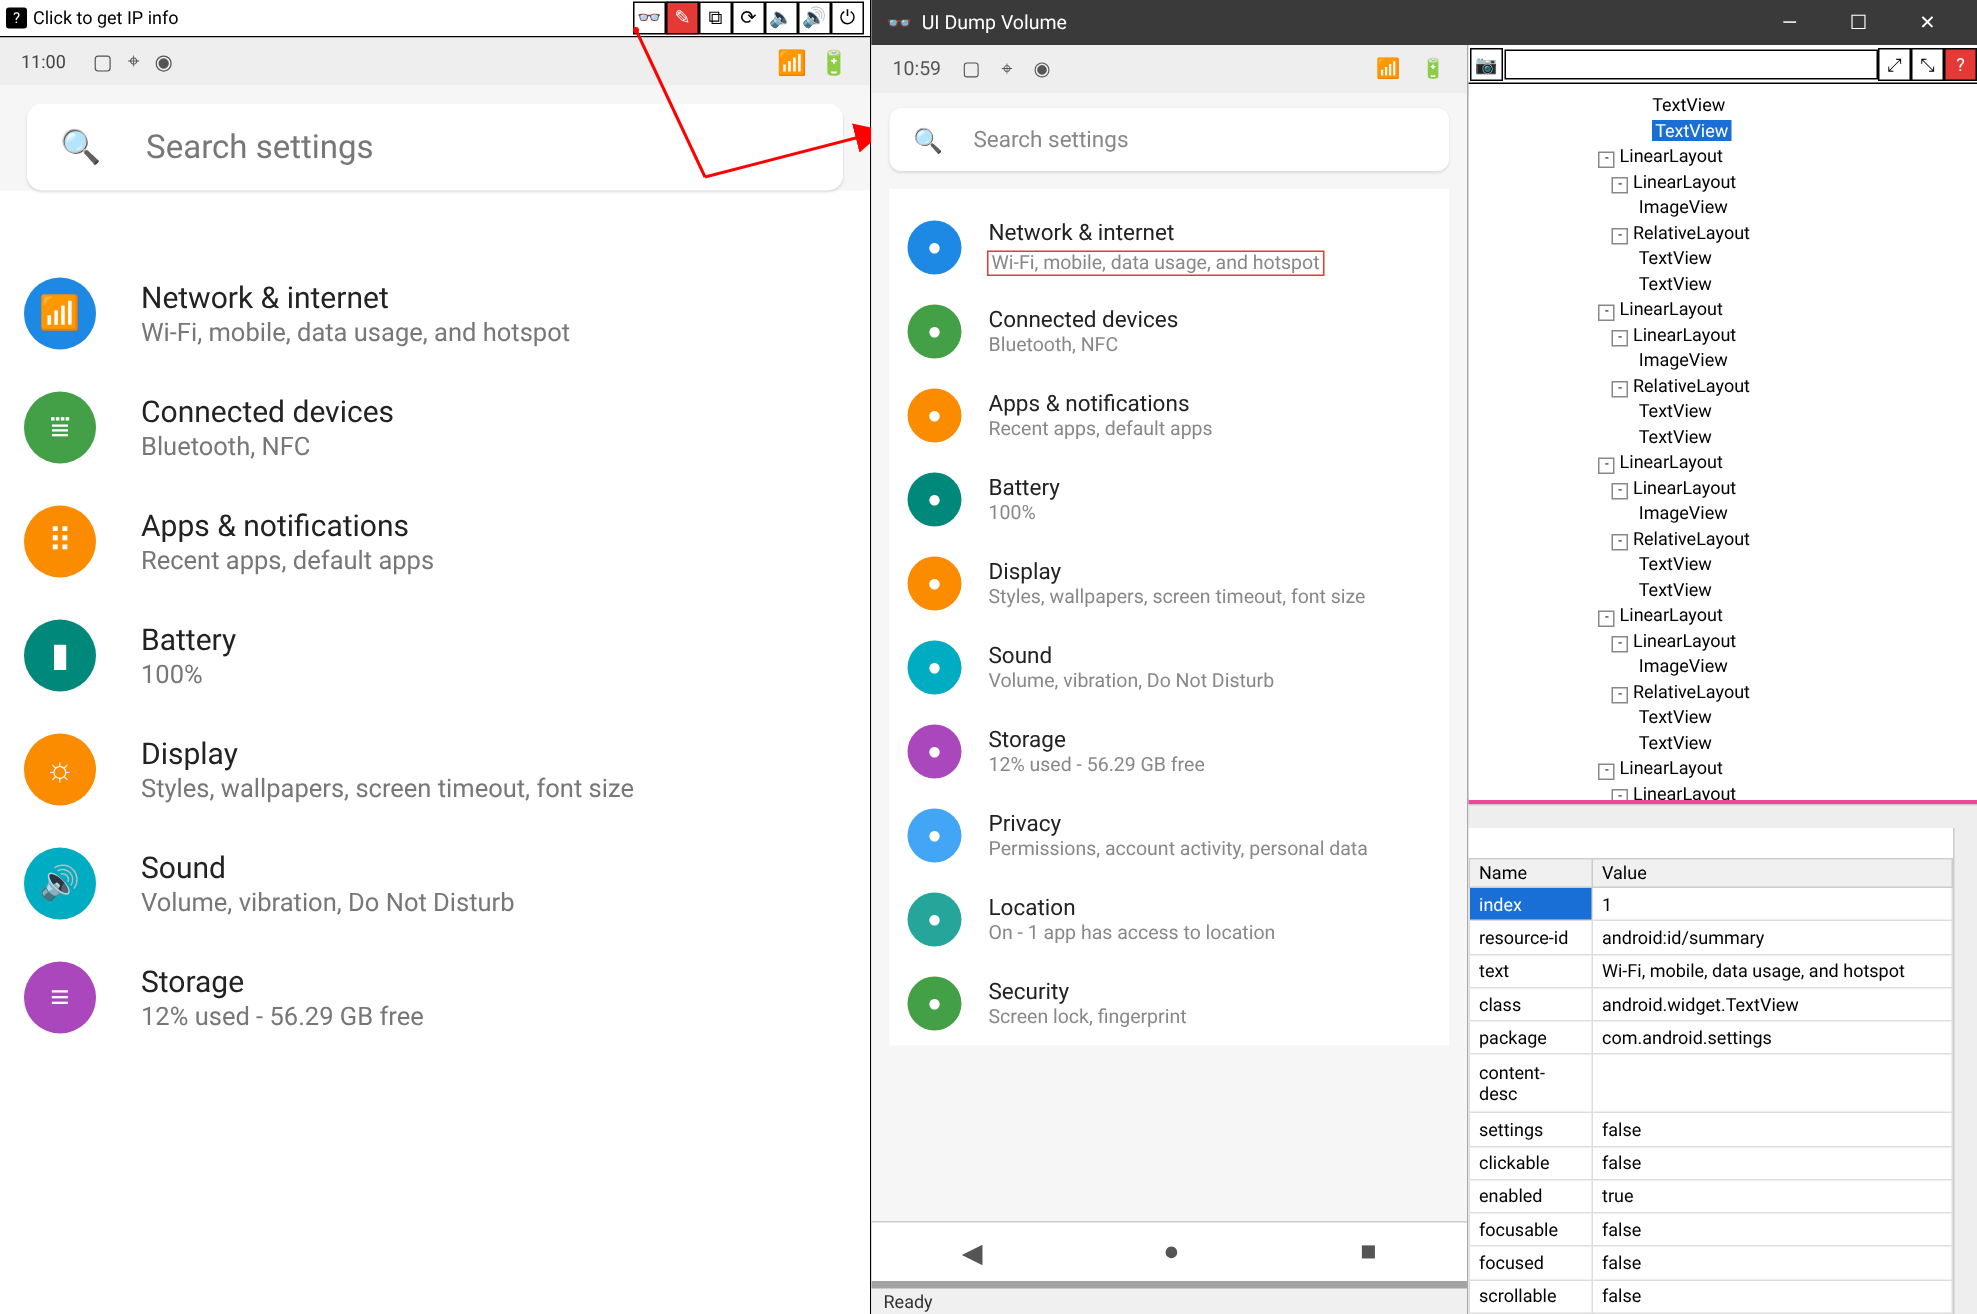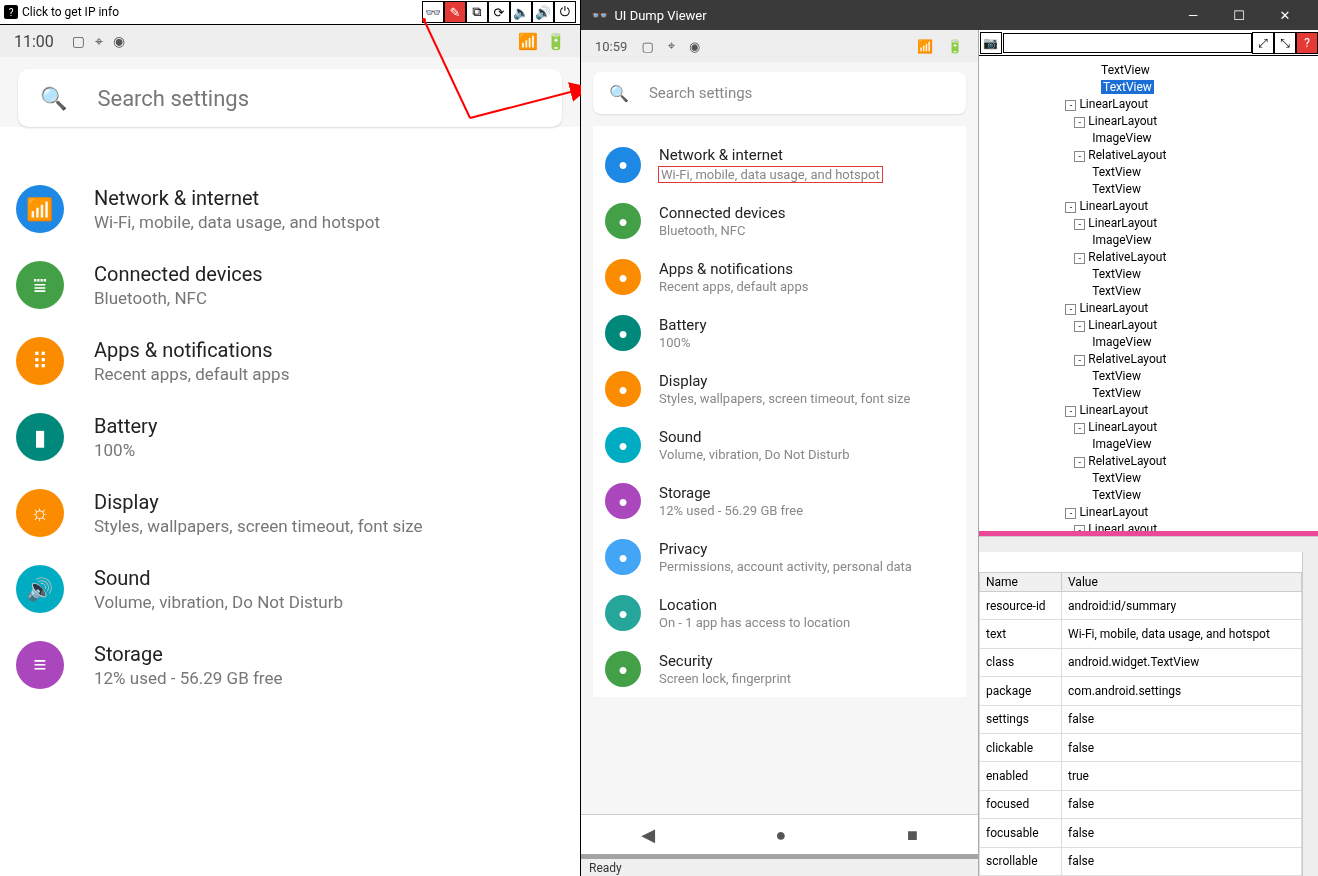--- a/index.html
+++ b/index.html
@@ -10,21 +10,21 @@
 .left-toolbar { height: 25px; background: #fff; border-bottom: 1px solid #000; display: flex; align-items: center; padding: 0 4px; }
 .left-toolbar .ipinfo { font-size: 12px; display: flex; align-items: center; gap: 4px; }
 .left-toolbar .ipinfo .q { width: 14px; height: 14px; background: #000; color: #fff; font-size: 10px; display: inline-flex; align-items: center; justify-content: center; border-radius: 2px; }
 .left-toolbar .spacer { flex: 1; }
 .left-toolbar .btns { display: flex; }
 .tbtn { width: 22px; height: 22px; border: 1px solid #000; display: inline-flex; align-items: center; justify-content: center; font-size: 13px; cursor: pointer; background:#fff;}
 .tbtn.red { color: #e53935; }
 .tbtn.redfill { color:#fff; background:#e53935; }
 
 .left-status { height: 32px; background: #eee; display: flex; align-items: center; padding: 0 14px; gap: 18px; color: #555; }
-.left-status .time { font-size: 16px; font-weight: 400; color:#444; }
+.left-status .time { font-size: 12px; font-weight: 400; color:#444; }
 .left-status .sicons { display: flex; gap: 10px; font-size: 14px; }
 .left-status .rspace { flex: 1; }
 .left-status .sr { display:flex; gap:8px; font-size:16px;}
 
 .left-body { padding: 12px 18px 0 18px; background:#f6f6f6; }
 .searchbox { background:#fff; border-radius: 10px; height: 58px; display:flex; align-items:center; padding:0 22px; gap:30px; box-shadow: 0 1px 2px rgba(0,0,0,0.15);}
 .searchbox .sicon { color:#1e88e5; font-size:22px;}
 .searchbox .sph { color:#777; font-size:22px;}
 
 .left-list { padding-top: 28px; background:#fff; margin-top:16px;}
@@ -56,21 +56,21 @@
 .mid-nav { height:40px; border-top:1px solid #ccc; display:flex; align-items:center; justify-content:space-around; color:#555; font-size:18px;}
 .mid-footer { height:22px; border-top:5px solid #a3a3a3; padding:2px 8px; font-size:12px; color:#333; background:#f0f0f0;}
 
 .side-col { width:339px; display:flex; flex-direction:column;}
 .side-top { height:26px; background:#fff; border-bottom:1px solid #000; display:flex; align-items:center;}
 .side-top .cam { width:22px; height:22px; border:1px solid #000; display:inline-flex; align-items:center; justify-content:center; font-size:12px; margin:1px;}
 .side-top input { flex:1; height:20px; border:1px solid #000; font-size:11px; padding:0 3px;}
 .side-top .sq { width:22px; height:22px; border:1px solid #000; display:inline-flex; align-items:center; justify-content:center; font-size:12px;}
 .side-top .sq.red{ background:#e53935; color:#fff;}
 
-.tree-wrap { flex:0 0 480px; background:#fff; overflow:auto; font-size:12px; padding:6px 0 6px 6px; border-bottom:5px solid #ec4899;}
+.tree-wrap { flex:0 0 480px; background:#fff; overflow:auto; font-size:12px; padding:6px 0 6px 6px; border-bottom:3px solid #ec4899;}
 .tree-line { white-space:nowrap; line-height:17px; color:#000;}
 .tree-line .tog { display:inline-block; width:11px; height:11px; border:1px solid #888; text-align:center; line-height:9px; font-size:9px; margin-right:3px; cursor:pointer;}
 .tree-line.sel span.lbl { background:#1a6fd6; color:#fff; padding:0 2px;}
 .tree-scroll-h { height:16px; background:#eee; border-top:1px solid #ccc;}
 
 .prop-wrap { flex:1; background:#fff; overflow:hidden; display:flex;}
 .prop-table { flex:1; border-collapse:collapse; font-size:12px; width:100%;margin-top:20px;}
 .prop-table th { text-align:left; background:#f0f0f0; border:1px solid #ccc; padding:2px 6px; font-weight:normal;}
 .prop-table td { border:1px solid #ddd; padding:2px 6px;}
 .prop-table tr.sel td:first-child { background:#1a6fd6; color:#fff;}
@@ -183,21 +183,21 @@
       </marker>
     </defs>
   <line x1="14" y1="12" x2="60" y2="110" stroke="#f00" stroke-width="2"></line>
   <line x1="60" y1="110" x2="176" y2="80" stroke="#f00" stroke-width="2" marker-end="url(#ah)"></line>
   <circle cx="14" cy="12" r="2" fill="#f00"></circle>
 </svg>
 
 <div class="right-panel">
   <div class="win-title">
     <span class="ticon">👓</span>
-    <span>UI Dump Viewer</span>
+    <span>UI Dump Volume</span>
     <span class="tgap"></span>
     <span class="wbtn">—</span>
     <span class="wbtn">☐</span>
     <span class="wbtn close">✕</span>
   </div>
   <div class="right-content">
     <div class="mid-col">
       <div class="mid-status">
         <span>10:59</span>
         <span>▢</span>
@@ -332,54 +332,62 @@
       <div class="tree-scroll-h"></div>
       <div class="prop-wrap">
         <table class="prop-table">
           <thead>
               <tr>
                 <th style="width:82px">Name</th>
                 <th>Value</th>
               </tr>
             </thead>
           <tbody id="prop-body">
+              <tr class="sel">
+                <td>index</td>
+                <td>1</td>
+              </tr>
               <tr class="">
                 <td>resource-id</td>
                 <td>android:id/summary</td>
               </tr>
               <tr class="">
                 <td>text</td>
                 <td>Wi-Fi, mobile, data usage, and hotspot</td>
               </tr>
               <tr class="">
                 <td>class</td>
                 <td>android.widget.TextView</td>
               </tr>
               <tr class="">
                 <td>package</td>
                 <td>com.android.settings</td>
               </tr>
               <tr class="">
+                <td>content-desc</td>
+                <td></td>
+              </tr>
+              <tr class="">
                 <td>settings</td>
                 <td>false</td>
               </tr>
               <tr class="">
                 <td>clickable</td>
                 <td>false</td>
               </tr>
               <tr class="">
                 <td>enabled</td>
                 <td>true</td>
               </tr>
               <tr class="">
+                <td>focusable</td>
+                <td>false</td>
+              </tr>
+              <tr class="">
                 <td>focused</td>
-                <td>false</td>
-              </tr>
-              <tr class="">
-                <td>focusable</td>
                 <td>false</td>
               </tr>
               <tr class="">
                 <td>scrollable</td>
                 <td>false</td>
               </tr>
             </tbody>
         </table>
         <div class="prop-sb"></div>
       </div>

